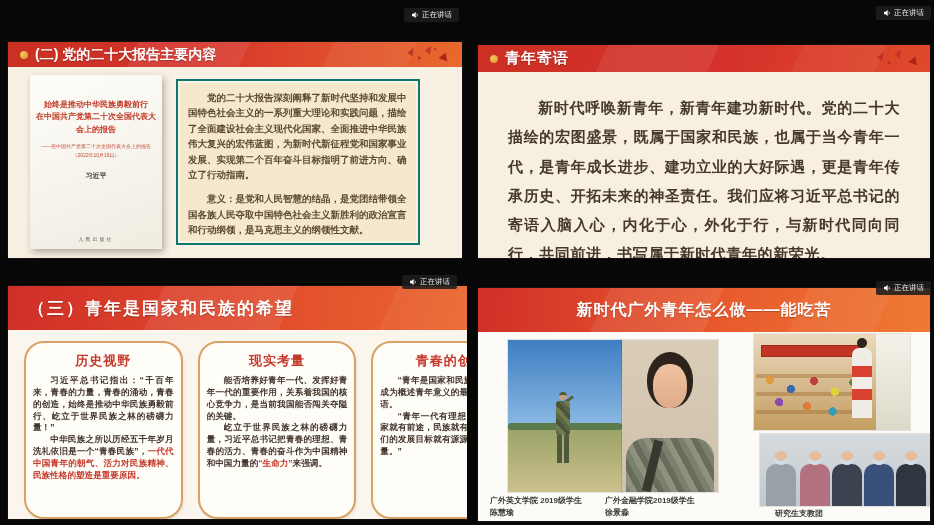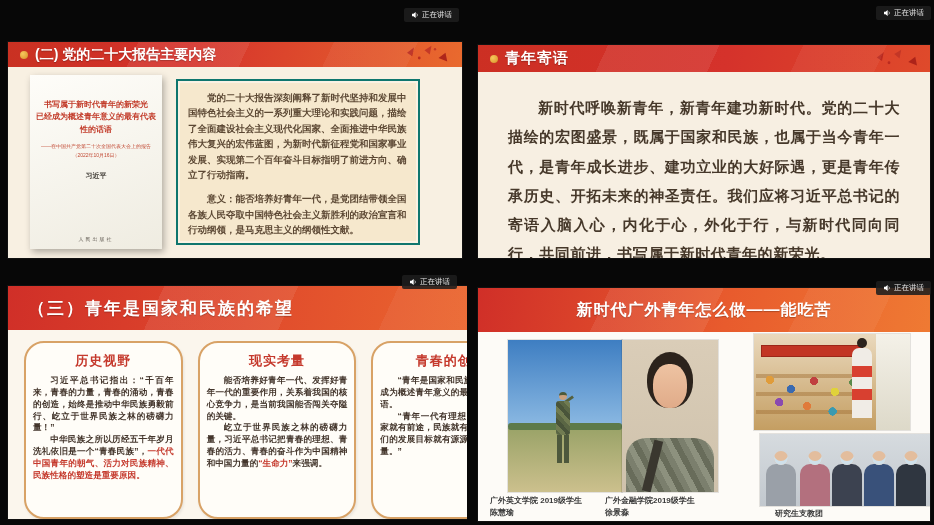--- a/index.html
+++ b/index.html
@@ -135,30 +135,30 @@
               <path d="M8 10 L16 4 L14 14 Z" fill="#b7281f"></path>
               <path d="M28 7 L36 2 L34 12 Z" fill="#c13526"></path>
               <path d="M44 16 L52 10 L54 20 Z" fill="#a82018"></path>
               <circle cx="22" cy="16" r="1.6" fill="#b7281f"></circle>
               <circle cx="40" cy="6" r="1.4" fill="#c13526"></circle>
             </svg>
         </span>
       </header>
       <div class="body1">
         <div class="book">
-          <div class="book-t">书写属于新时代青年的新荣光</div>
-          <div class="book-t">已经成为概述青年意义的最有代表性的话语</div>
+          <div class="book-t">始终是推动中华民族勇毅前行</div>
+          <div class="book-t">在中国共产党第二十次全国代表大会上的报告</div>
           <div class="book-sub">——在中国共产党第二十次全国代表大会上的报告</div>
           <div class="book-date">（2022年10月16日）</div>
           <div class="book-author">习近平</div>
           <div class="book-pub">人民出版社</div>
         </div>
         <div class="textbox">
           <p>党的二十大报告深刻阐释了新时代坚持和发展中国特色社会主义的一系列重大理论和实践问题，描绘了全面建设社会主义现代化国家、全面推进中华民族伟大复兴的宏伟蓝图，为新时代新征程党和国家事业发展、实现第二个百年奋斗目标指明了前进方向、确立了行动指南。</p>
-          <p>意义：能否培养好青年一代，是党团结带领全国各族人民夺取中国特色社会主义新胜利的政治宣言和行动纲领，是马克思主义的纲领性文献。</p>
+          <p>意义：是党和人民智慧的结晶，是党团结带领全国各族人民夺取中国特色社会主义新胜利的政治宣言和行动纲领，是马克思主义的纲领性文献。</p>
         </div>
       </div>
     </div>
     <div class="badge b1">
       <svg viewBox="0 0 12 12">
           <path d="M1.5 4.2h2.2L7 1.6v8.8L3.7 7.8H1.5z" fill="#fff"></path>
           <path d="M8.6 3.8a3 3 0 0 1 0 4.4" stroke="#fff" stroke-width="1" fill="none"></path>
         </svg>
       <span>正在讲话</span>
     </div>

